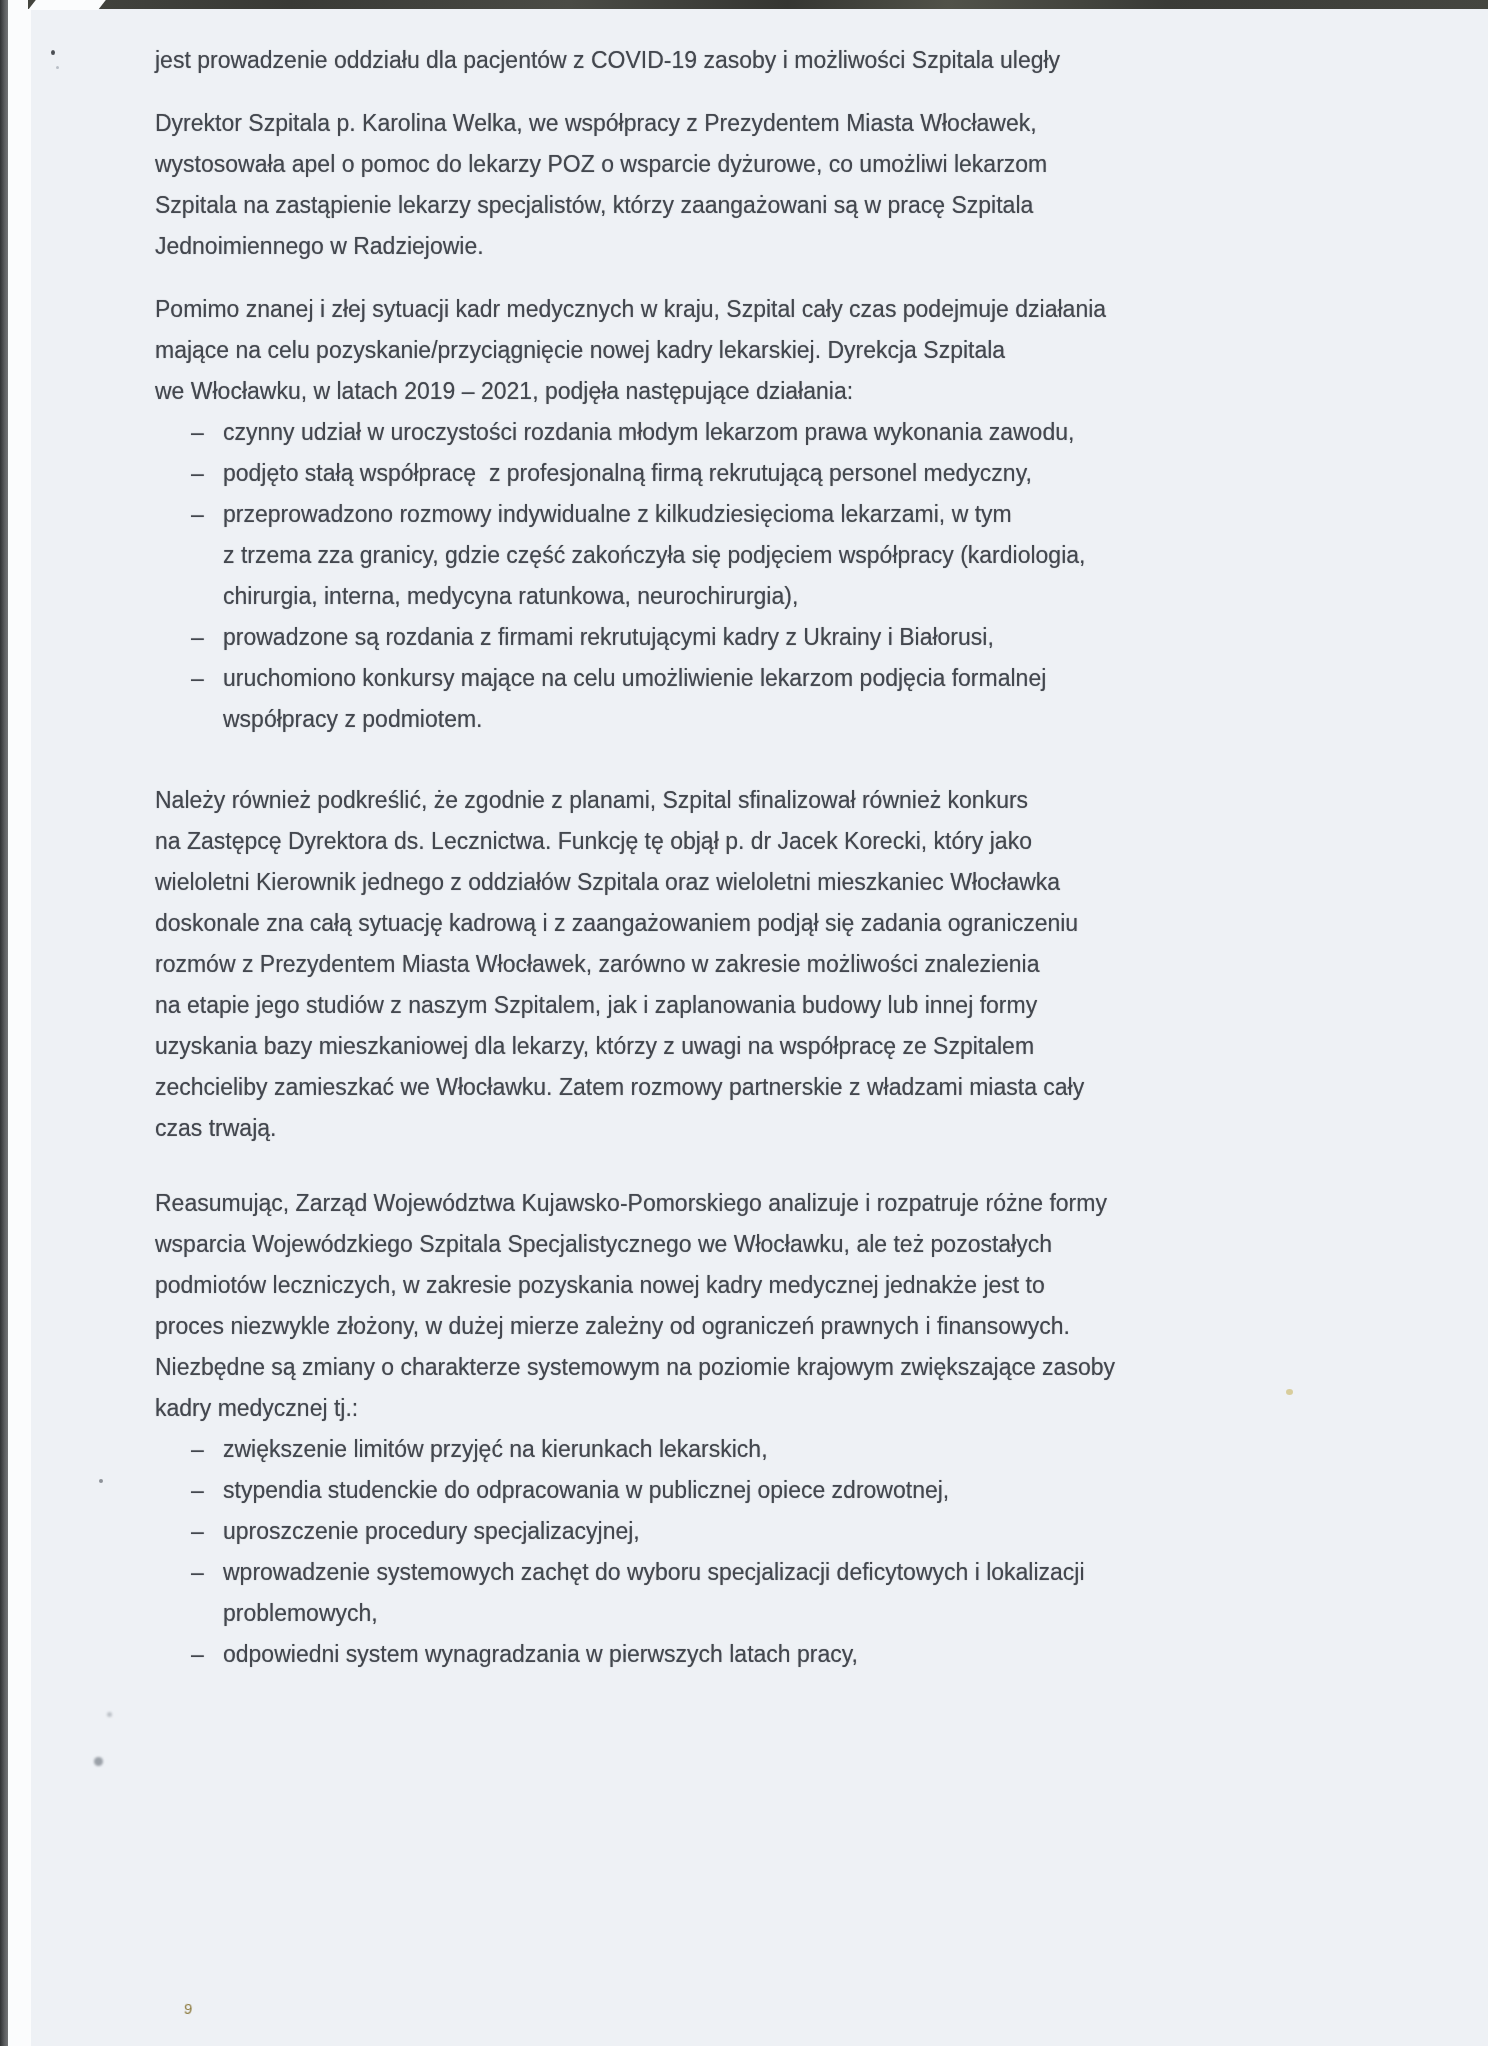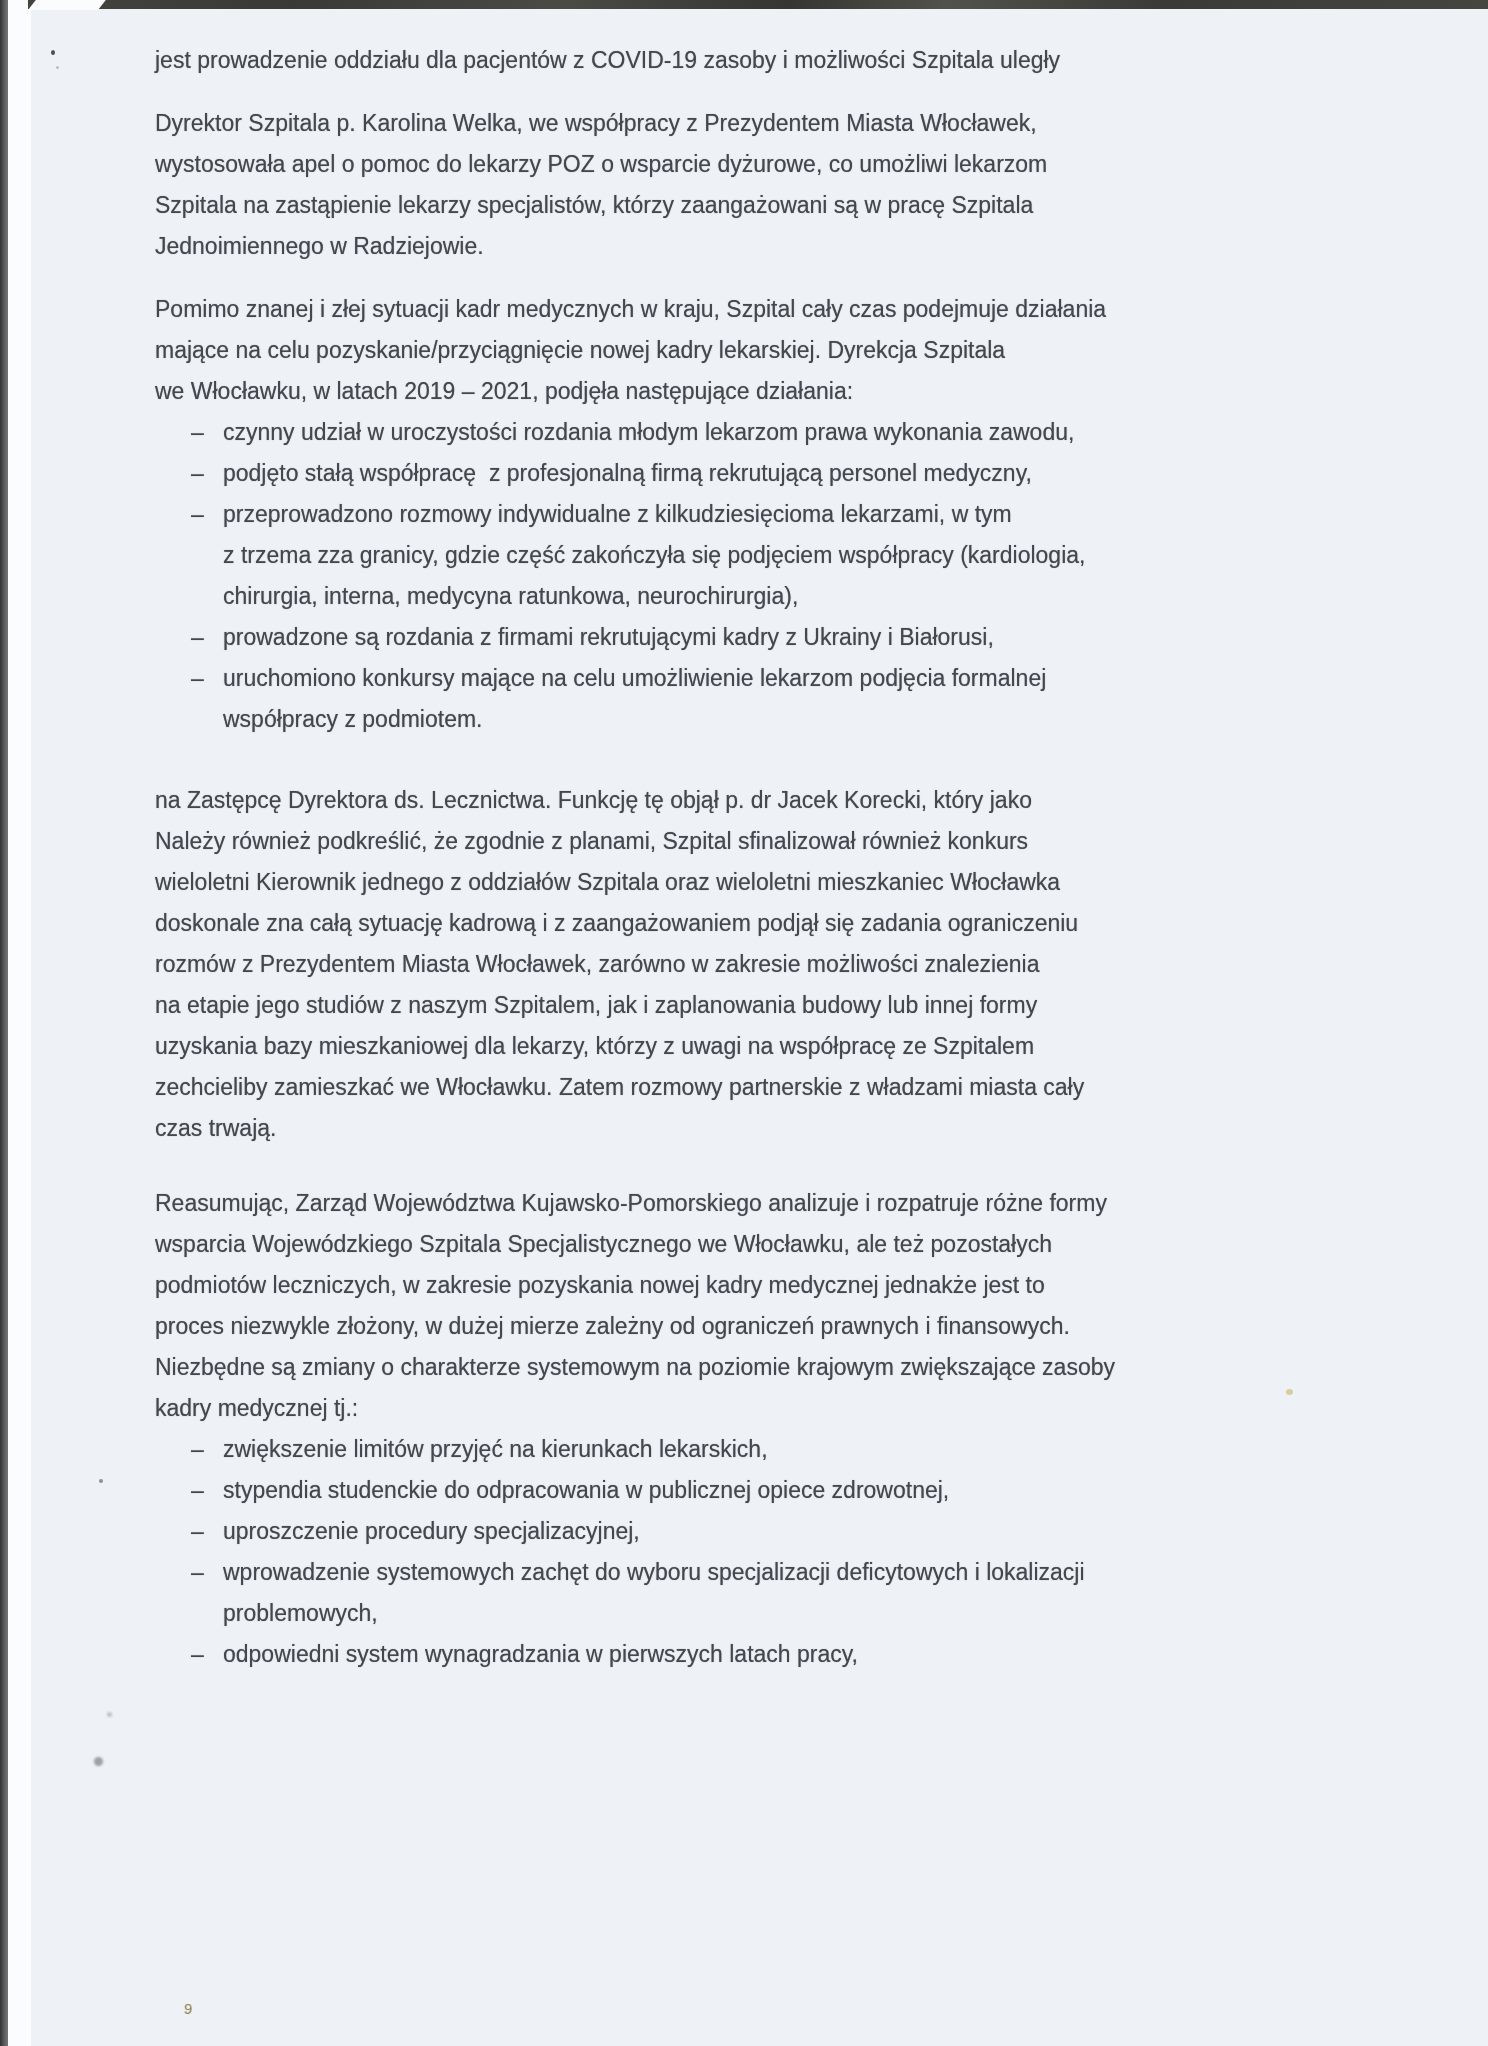--- a/index.html
+++ b/index.html
@@ -160,22 +160,22 @@
       </div>
       <div class="list-item">
         <span class="bullet-dash">–</span>
         <div class="item-lines">
           <div class="line">uruchomiono konkursy mające na celu umożliwienie lekarzom podjęcia formalnej</div>
           <div class="line">współpracy z podmiotem.</div>
         </div>
       </div>
     </div>
     <div class="para blk-gap-40">
+      <div class="line">Należy również podkreślić, że zgodnie z planami, Szpital sfinalizował również konkurs</div>
       <div class="line">na Zastępcę Dyrektora ds. Lecznictwa. Funkcję tę objął p. dr Jacek Korecki, który jako</div>
-      <div class="line">Należy również podkreślić, że zgodnie z planami, Szpital sfinalizował również konkurs</div>
       <div class="line">wieloletni Kierownik jednego z oddziałów Szpitala oraz wieloletni mieszkaniec Włocławka</div>
       <div class="line">doskonale zna całą sytuację kadrową i z zaangażowaniem podjął się zadania ograniczeniu</div>
       <div class="line">rozmów z Prezydentem Miasta Włocławek, zarówno w zakresie możliwości znalezienia</div>
       <div class="line">na etapie jego studiów z naszym Szpitalem, jak i zaplanowania budowy lub innej formy</div>
       <div class="line">uzyskania bazy mieszkaniowej dla lekarzy, którzy z uwagi na współpracę ze Szpitalem</div>
       <div class="line">zechcieliby zamieszkać we Włocławku. Zatem rozmowy partnerskie z władzami miasta cały</div>
       <div class="line">czas trwają.</div>
     </div>
     <div class="para blk-gap-34">
       <div class="line">Reasumując, Zarząd Województwa Kujawsko-Pomorskiego analizuje i rozpatruje różne formy</div>

